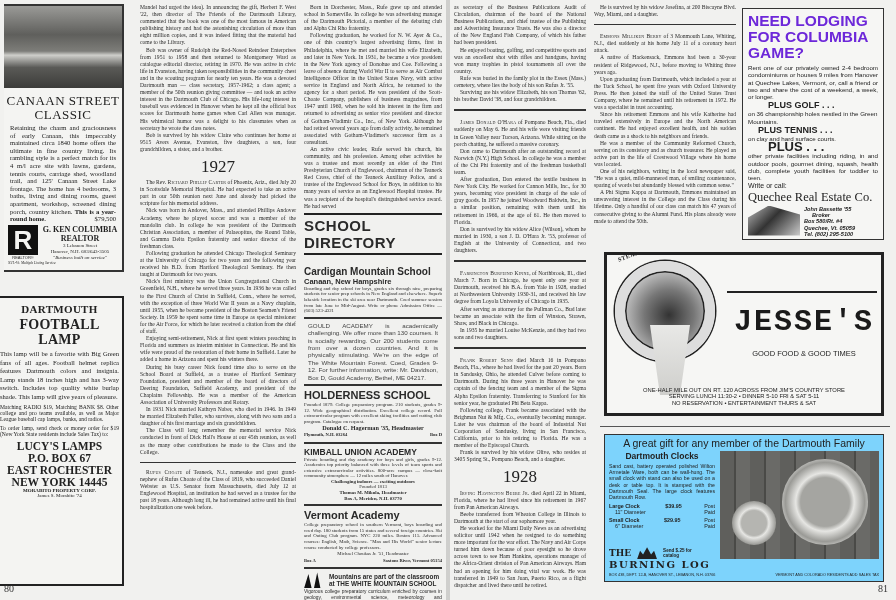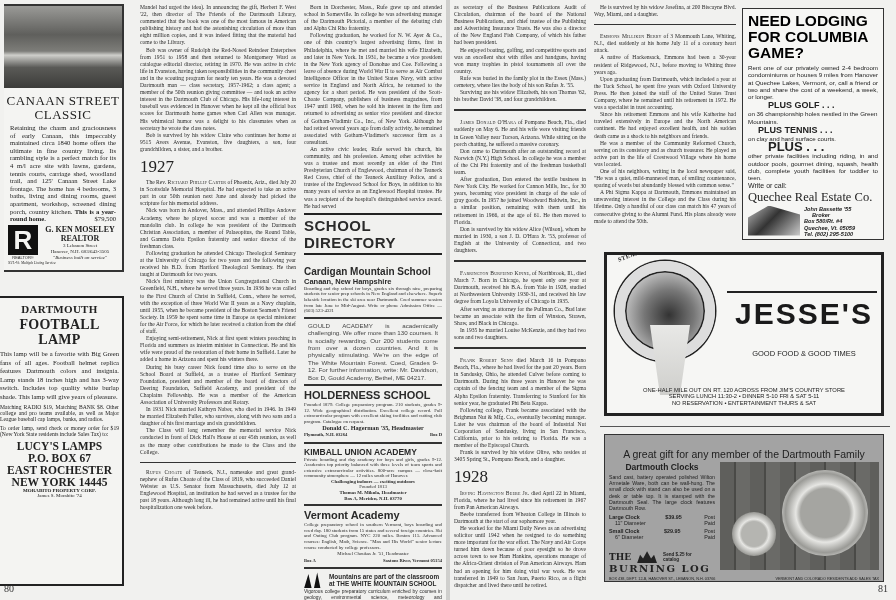--- a/index.html
+++ b/index.html
@@ -4,21 +4,21 @@
 <style>
 *{box-sizing:border-box;margin:0;padding:0}
 body{width:896px;height:600px;background:#e8e8e6;font-family:"Liberation Serif",serif;color:#222;overflow:hidden;position:relative}
 .page{position:absolute;top:0;height:600px;background:#f1f1ef;overflow:hidden}
 #left{left:0;width:446px}
 #right{left:450px;width:446px}
 .gutter{position:absolute;left:446px;top:0;width:4px;height:600px;background:#cfcfcd}
 .col{position:absolute;font-size:5.6px;line-height:7.1px;text-align:justify;color:#2a2a2a}
 .col p{text-indent:6px;margin-bottom:0}
 .sc{font-variant:small-caps;letter-spacing:.2px}
-.year{font-size:17px;margin:10px 0 9px;color:#222;font-family:"Liberation Serif",serif}
+.year{font-size:17px;text-align:center;margin:10px 0 9px;color:#222;font-family:"Liberation Serif",serif}
 .rule{height:2px;background:#333;margin:6px 0 8px}
 .pgnum{position:absolute;bottom:6px;font-size:10px;color:#333}
 
 .ad{position:absolute;border:2px solid #222;background:#f4f4f2}
 .ad .photo{background:linear-gradient(160deg,#6b6b68,#3a3a38 40%,#8d8d8a 70%,#4a4a48);}
 .canaan-title{font-size:13px;font-weight:normal;text-align:center;line-height:14px;font-family:"Liberation Serif",serif;letter-spacing:.5px}
 .canaan-body{font-size:7.4px;line-height:8.4px;text-align:justify;padding:2px 6px}
 .realtor-r{width:30px;height:30px;background:#111;color:#f4f4f2;font-family:"Liberation Sans",sans-serif;font-weight:bold;font-size:26px;line-height:30px;text-align:center}
 .lamp-title{font-size:14px;font-weight:bold;text-align:center;line-height:15px;letter-spacing:.3px}
 .lamp-body{font-size:7px;line-height:8px}
@@ -42,21 +42,21 @@
       <span>Retaining the charm and graciousness of early Canaan, this impeccably maintained circa 1840 home offers the ultimate in fine country living. Its rambling style is a perfect match for its 4 m/l acre site with lawns, gardens, tennis courts, carriage shed, woodland trail, and 125' Canaan Street Lake frontage. The home has 4 bedrooms, 3 baths, living and dining rooms, guest apartment, workshop, screened dining porch, country kitchen.</span>
       <b>This is a year-round home.</b>
       <span style="float:right">$79,500</span>
     </div>
     <div style="display:flex;padding:0 4px;gap:4px;align-items:flex-start">
       <div style="display:flex;flex-direction:column;align-items:center">
         <div class="realtor-r">R</div>
         <div style="font-size:4px;font-family:'Liberation Sans',sans-serif">REALTOR®</div>
       </div>
       <div style="text-align:center;flex:1">
-        <div style="font-size:8px;font-weight:bold;line-height:9px">G. KEN MOSELEY</div>
+        <div style="font-size:8px;font-weight:bold;line-height:9px">G. KEN COLUMBIA</div>
         <div style="font-size:8px;font-weight:bold;line-height:9px">REALTOR</div>
         <div style="font-size:5px;line-height:6px">3 Lebanon Street</div>
         <div style="font-size:5px;line-height:6px">Hanover, N.H. 603/643-3505</div>
         <div style="font-size:5px;line-height:6px;font-style:italic">"Business built on service"</div>
       </div>
     </div>
     <div style="font-size:3.6px;font-style:italic;padding-left:4px">N.H.-Vt. Multiple Listing Service</div>
   </div>
 
   <div class="ad" style="left:0;top:296px;width:124px;height:290px;border-left:none;padding:4px 3px 2px 0">
@@ -194,21 +194,21 @@
     <p><span class="sc">Emmons Milliken Berry</span><span> of 3 Monmouth Lane, Whiting, N.J., died suddenly at his home July 11 of a coronary heart attack.</span></p>
     <p>A native of Hackensack, Emmons had been a 30-year resident of Ridgewood, N.J., before moving to Whiting three years ago.</p>
     <p>Upon graduating from Dartmouth, which included a year at the Tuck School, he spent five years with Oxford University Press. He then joined the staff of the United States Trust Company, where he remained until his retirement in 1972. He was a specialist in trust accounting.</p>
     <p>Since his retirement Emmons and his wife Katherine had traveled extensively in Europe and the North American continent. He had enjoyed excellent health, and his sudden death came as a shock to his neighbors and friends.</p>
     <p>He was a member of the Community Reformed Church, serving on its consistory and as church treasurer. He played an active part in the life of Crestwood Village where his home was located.</p>
     <p>One of his neighbors, writing in the local newspaper said, "He was a quiet, mild-mannered man, of smiling countenance, sparing of words but abundantly blessed with common sense."</p>
     <p>A Phi Sigma Kappa at Dartmouth, Emmons maintained an unwavering interest in the College and the Class during his lifetime. Only a handful of our class can match his 47 years of consecutive giving to the Alumni Fund. His plans already were made to attend the 50th.</p>
   </div>
 
   <div class="ad sans" style="left:292px;top:8px;width:142px;height:232px;border:1.5px solid #333;padding:4px 5px;background:#f6f6f4">
-    <div style="font-weight:bold;font-size:15.5px;line-height:16px;color:#000000">NEED LODGING FOR COLUMBIA GAME?</div>
+    <div style="font-weight:bold;font-size:15.5px;line-height:16px;color:#6d28d9">NEED LODGING FOR COLUMBIA GAME?</div>
     <div style="font-size:6.2px;line-height:7.3px;text-align:justify;margin-top:3px">Rent one of our privately owned 2-4 bedroom condominiums or houses 9 miles from Hanover at Quechee Lakes, Vermont, or, call a friend or two and share the cost of a weekend, a week, or longer.</div>
     <div style="font-weight:bold;font-size:9px;line-height:10px;padding-left:20px">PLUS GOLF . . .</div>
     <div style="font-size:6.2px;line-height:7.3px">on 36 championship holes nestled in the Green Mountains.</div>
     <div style="font-weight:bold;font-size:9px;line-height:10px;padding-left:10px">PLUS TENNIS . . .</div>
     <div style="font-size:6.2px;line-height:7.3px">on clay and hard surface courts.</div>
     <div style="font-weight:bold;font-size:13px;line-height:10px;padding-left:20px">PLUS . . .</div>
     <div style="font-size:6.2px;line-height:7.3px;text-align:justify">other private facilities including riding, in and outdoor pools, gourmet dining, squash, health club, complete youth facilities for toddler to teen.</div>
     <div style="font-size:7px;line-height:8px">Write or call:</div>
     <div style="font-family:'Liberation Serif',serif;font-size:12.5px;line-height:14px">Quechee Real Estate Co.</div>
     <div style="display:flex;gap:4px;margin-top:2px">
@@ -221,32 +221,32 @@
         <div>Tel. (802) 295-5100</div>
       </div>
     </div>
   </div>
 
   <div class="ad" style="left:154px;top:252px;width:280px;height:164px;border:3px solid #222;background:#f6f6f4;overflow:hidden">
     <div style="position:absolute;left:8px;top:6px;width:100px;height:100px;border-radius:50%;border:10px solid #ddd;box-shadow:0 0 0 1.5px #222,inset 0 0 0 1.5px #222;background:radial-gradient(circle at 55% 55%,#333,#777 40%,#bbb 70%)"></div>
     <div style="position:absolute;left:10px;top:2px;font-size:6px;font-weight:bold;letter-spacing:.5px;transform:rotate(-20deg);transform-origin:left top;white-space:nowrap;color:#222">STEAKS·SEAFOOD &amp; TAVERN HANOVER, N.H.</div>
     <div style="position:absolute;left:38px;top:70px;width:50px;height:70px;background:linear-gradient(180deg,#e8e8e6,#cfcfcc);clip-path:polygon(10% 0,90% 0,70% 100%,30% 100%)"></div>
     <div style="position:absolute;left:120px;top:36px;width:150px;height:2px;background:#222"></div>
-    <div style="position:absolute;left:118px;top:42px;width:158px;text-align:center;font-family:Liberation Sans, sans-serif;font-weight:bold;font-size:30px;line-height:34px;letter-spacing:2px;color:#1a1a1a">JESSE'S</div>
+    <div style="position:absolute;left:118px;top:50px;width:158px;text-align:center;font-family:Liberation Mono, monospace;font-weight:bold;font-size:30px;line-height:34px;letter-spacing:2px;color:#1a1a1a">JESSE'S</div>
     <div class="sans" style="position:absolute;left:118px;top:94px;width:158px;text-align:center;font-size:7.5px">GOOD FOOD &amp; GOOD TIMES</div>
     <div class="sans" style="position:absolute;left:0;right:0;bottom:6px;text-align:center;font-size:5.8px;line-height:6.8px">
       <div>ONE-HALF MILE OUT ON RT. 120 ACROSS FROM JIM'S COUNTRY STORE</div>
       <div>SERVING LUNCH 11:30-2 • DINNER 5-10 FRI &amp; SAT 5-11</div>
       <div>NO RESERVATION • ENTERTAINMENT THURS &amp; SAT</div>
     </div>
   </div>
 
   <div style="position:absolute;left:150px;top:426px;width:290px;height:1px;background:#555"></div>
 
-  <div class="ad sans" style="left:154px;top:434px;width:280px;height:148px;border:1.5px solid #333;background:#a3a3a3;padding:13px 4px">
+  <div class="ad sans" style="left:154px;top:434px;width:280px;height:148px;border:1.5px solid #333;background:#7dd3fc;padding:2px 4px">
     <div style="text-align:center;font-size:10.5px;line-height:12px;color:#222">A great gift for any member of the Dartmouth Family</div>
     <div style="display:flex;gap:5px;margin-top:2px">
       <div style="width:106px;flex:none">
         <div style="font-weight:bold;font-size:8.5px;line-height:10px;text-align:center">Dartmouth Clocks</div>
         <div style="font-size:5.2px;line-height:6.2px;text-align:justify;margin-top:2px">Sand cast, battery operated polished Wilton Armetale Ware, both can be wall-hung. The small clock with stand can also be used on a desk or table top. It is stamped with the Dartmouth Seal. The large clock features Dartmouth Row.</div>
         <div style="margin-top:3px">
           <div style="display:flex;justify-content:space-between;font-size:5.4px;line-height:6px">
             <div>
                 <div style="font-weight:bold">Large Clock</div>
                 <div style="padding-left:6px">11" Diameter</div>
@@ -256,21 +256,21 @@
           </div>
           <div style="display:flex;justify-content:space-between;font-size:5.4px;line-height:6px;margin-top:2px">
             <div>
                 <div style="font-weight:bold">Small Clock</div>
                 <div style="padding-left:6px">6" Diameter</div>
               </div>
             <div style="font-weight:bold">$29.95</div>
             <div style="width:14px;text-align:right">Post Paid</div>
           </div>
         </div>
-        <div style="display:flex;align-items:center;gap:6px;margin-top:11px">
+        <div style="display:flex;align-items:center;gap:6px;margin-top:18px">
           <div style="font-family:'DejaVu Serif',serif;font-weight:bold;font-size:9px">THE</div>
           <div style="width:20px;height:12px;background:#222;clip-path:polygon(0 100%,15% 30%,30% 60%,50% 0,70% 60%,85% 30%,100% 100%)"></div>
           <div style="font-size:4.6px;line-height:5px;font-weight:bold;width:30px">Send $.25 for catalog</div>
         </div>
         <div style="font-family:'DejaVu Serif',serif;font-weight:bold;font-size:10px;letter-spacing:1.5px">BURNING LOG</div>
       </div>
       <div style="flex:1;height:108px;background:repeating-linear-gradient(90deg,#5f5f5c 0 14px,#4a4a47 14px 16px,#6a6a67 16px 30px);position:relative;overflow:hidden">
         <div style="position:absolute;left:12px;top:50px;width:44px;height:44px;border-radius:50%;background:radial-gradient(circle,#b5b5b1 40%,#e6e6e3 48%,#9a9a96 70%,#d5d5d2 80%)"></div>
         <div style="position:absolute;left:62px;top:8px;width:86px;height:86px;border-radius:50%;background:radial-gradient(circle,#a5a5a1 40%,#e6e6e3 48%,#9a9a96 65%,#dcdcd9 78%,#8a8a86 82%)"></div>
       </div>

